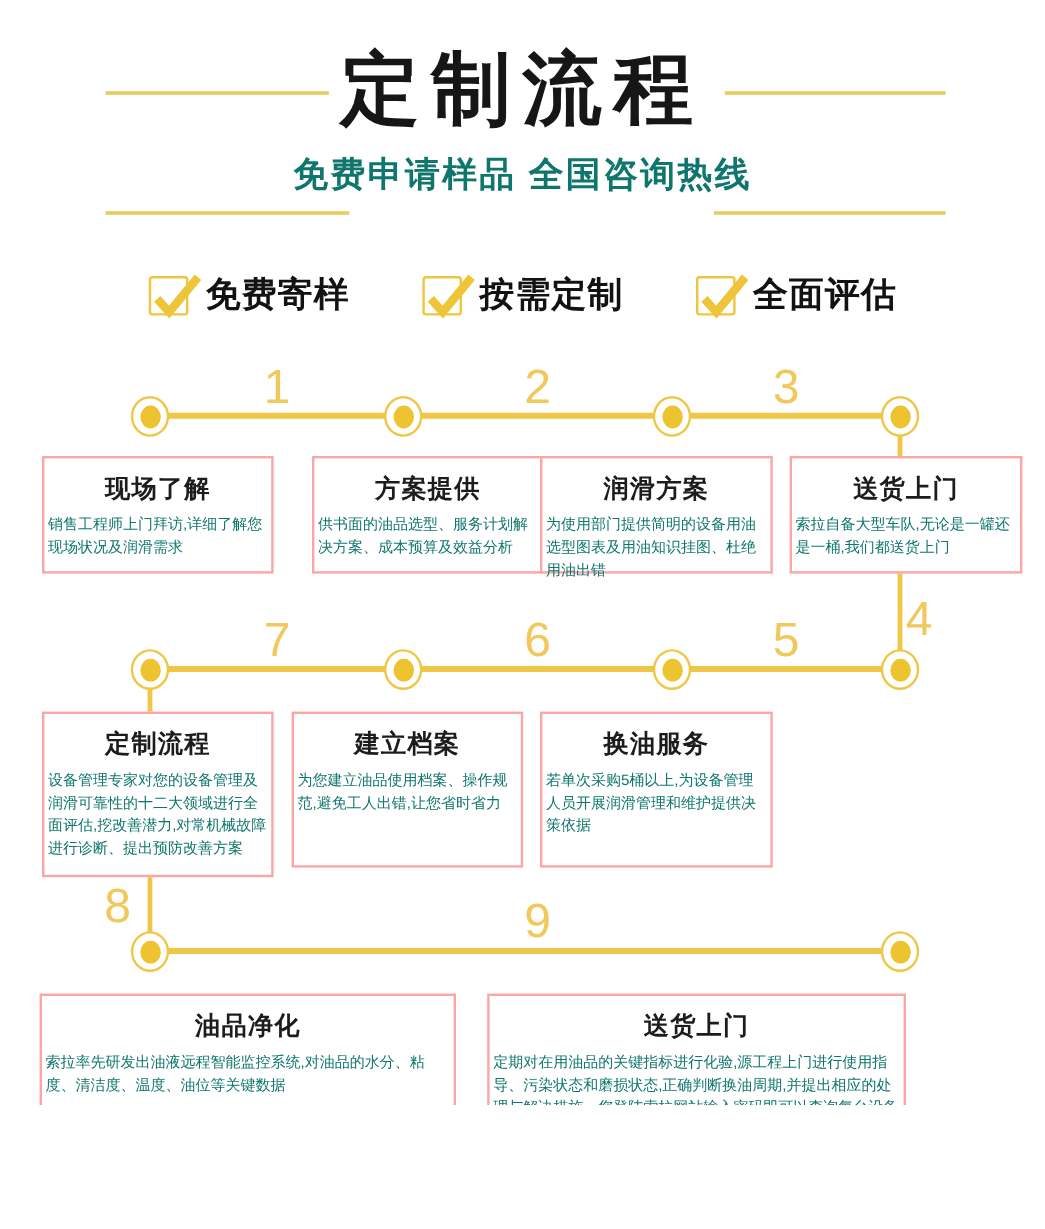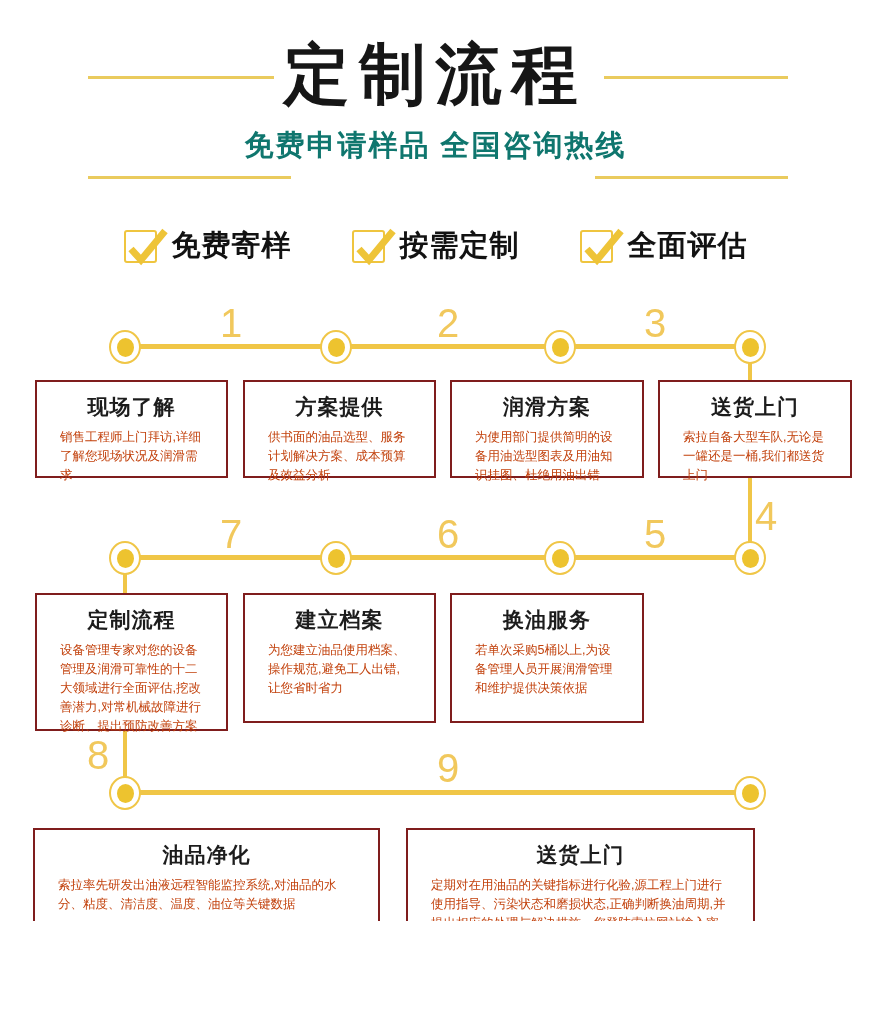--- a/index.html
+++ b/index.html
@@ -36,23 +36,23 @@
   .node{
     position:absolute;width:28px;height:30px;border:2px solid #f0c647;border-radius:50%;
     background:#fff;display:flex;align-items:center;justify-content:center;z-index:3;
   }
   .node i{display:block;width:17px;height:19px;border-radius:50%;background:#edc32f;}
   .stepnum{
     position:absolute;width:44px;text-align:center;font-size:40px;line-height:1;
     color:#f1c85c;font-weight:400;z-index:2;
   }
   
-  .card{position:absolute;background:#ffffff;border:2px solid #7f1d1d;z-index:2;box-sizing:border-box;}
+  .card{position:absolute;background:#ffffff;border:2px solid #fca5a5;z-index:2;box-sizing:border-box;}
   .card h3{margin:11px 0 7px;text-align:center;font-size:21px;font-weight:700;color:#1c1c1c;letter-spacing:1px;}
-  .card p{margin:0;padding:0 23px;font-size:12.5px;line-height:1.52;color:#c2410c;text-align:left;word-break:break-all;}
+  .card p{margin:0;padding:0 3px;font-size:12.5px;line-height:1.52;color:#0f766e;text-align:left;word-break:break-all;}
   .card p + p{margin-top:0;}
 </style>
 </head>
 <body>
 
 <div class="canvas">
 
   <div class="gold-rule rule-t-l"></div>
   <div class="gold-rule rule-t-r"></div>
   <div class="page-title">定制流程</div>
@@ -131,21 +131,21 @@
       <i></i>
     </div>
   <div class="node" style="left:734px;top:776px;">
       <i></i>
     </div>
 
   <div class="card" style="left:35px;top:380px;width:193px;height:98px;">
     <h3>现场了解</h3>
     <p>销售工程师上门拜访,详细了解您现场状况及润滑需求</p>
   </div>
-  <div class="card" style="left:243px;top:380px;width:193px;height:98px;">
+  <div class="card" style="left:260px;top:380px;width:193px;height:98px;">
     <h3>方案提供</h3>
     <p>供书面的油品选型、服务计划解决方案、成本预算及效益分析</p>
   </div>
   <div class="card" style="left:658px;top:380px;width:194px;height:98px;">
     <h3>送货上门</h3>
     <p>索拉自备大型车队,无论是一罐还是一桶,我们都送货上门</p>
   </div>
   <div class="card" style="left:450px;top:380px;width:194px;height:98px;">
     <h3>润滑方案</h3>
     <p>为使用部门提供简明的设备用油选型图表及用油知识挂图、杜绝用油出错</p>

